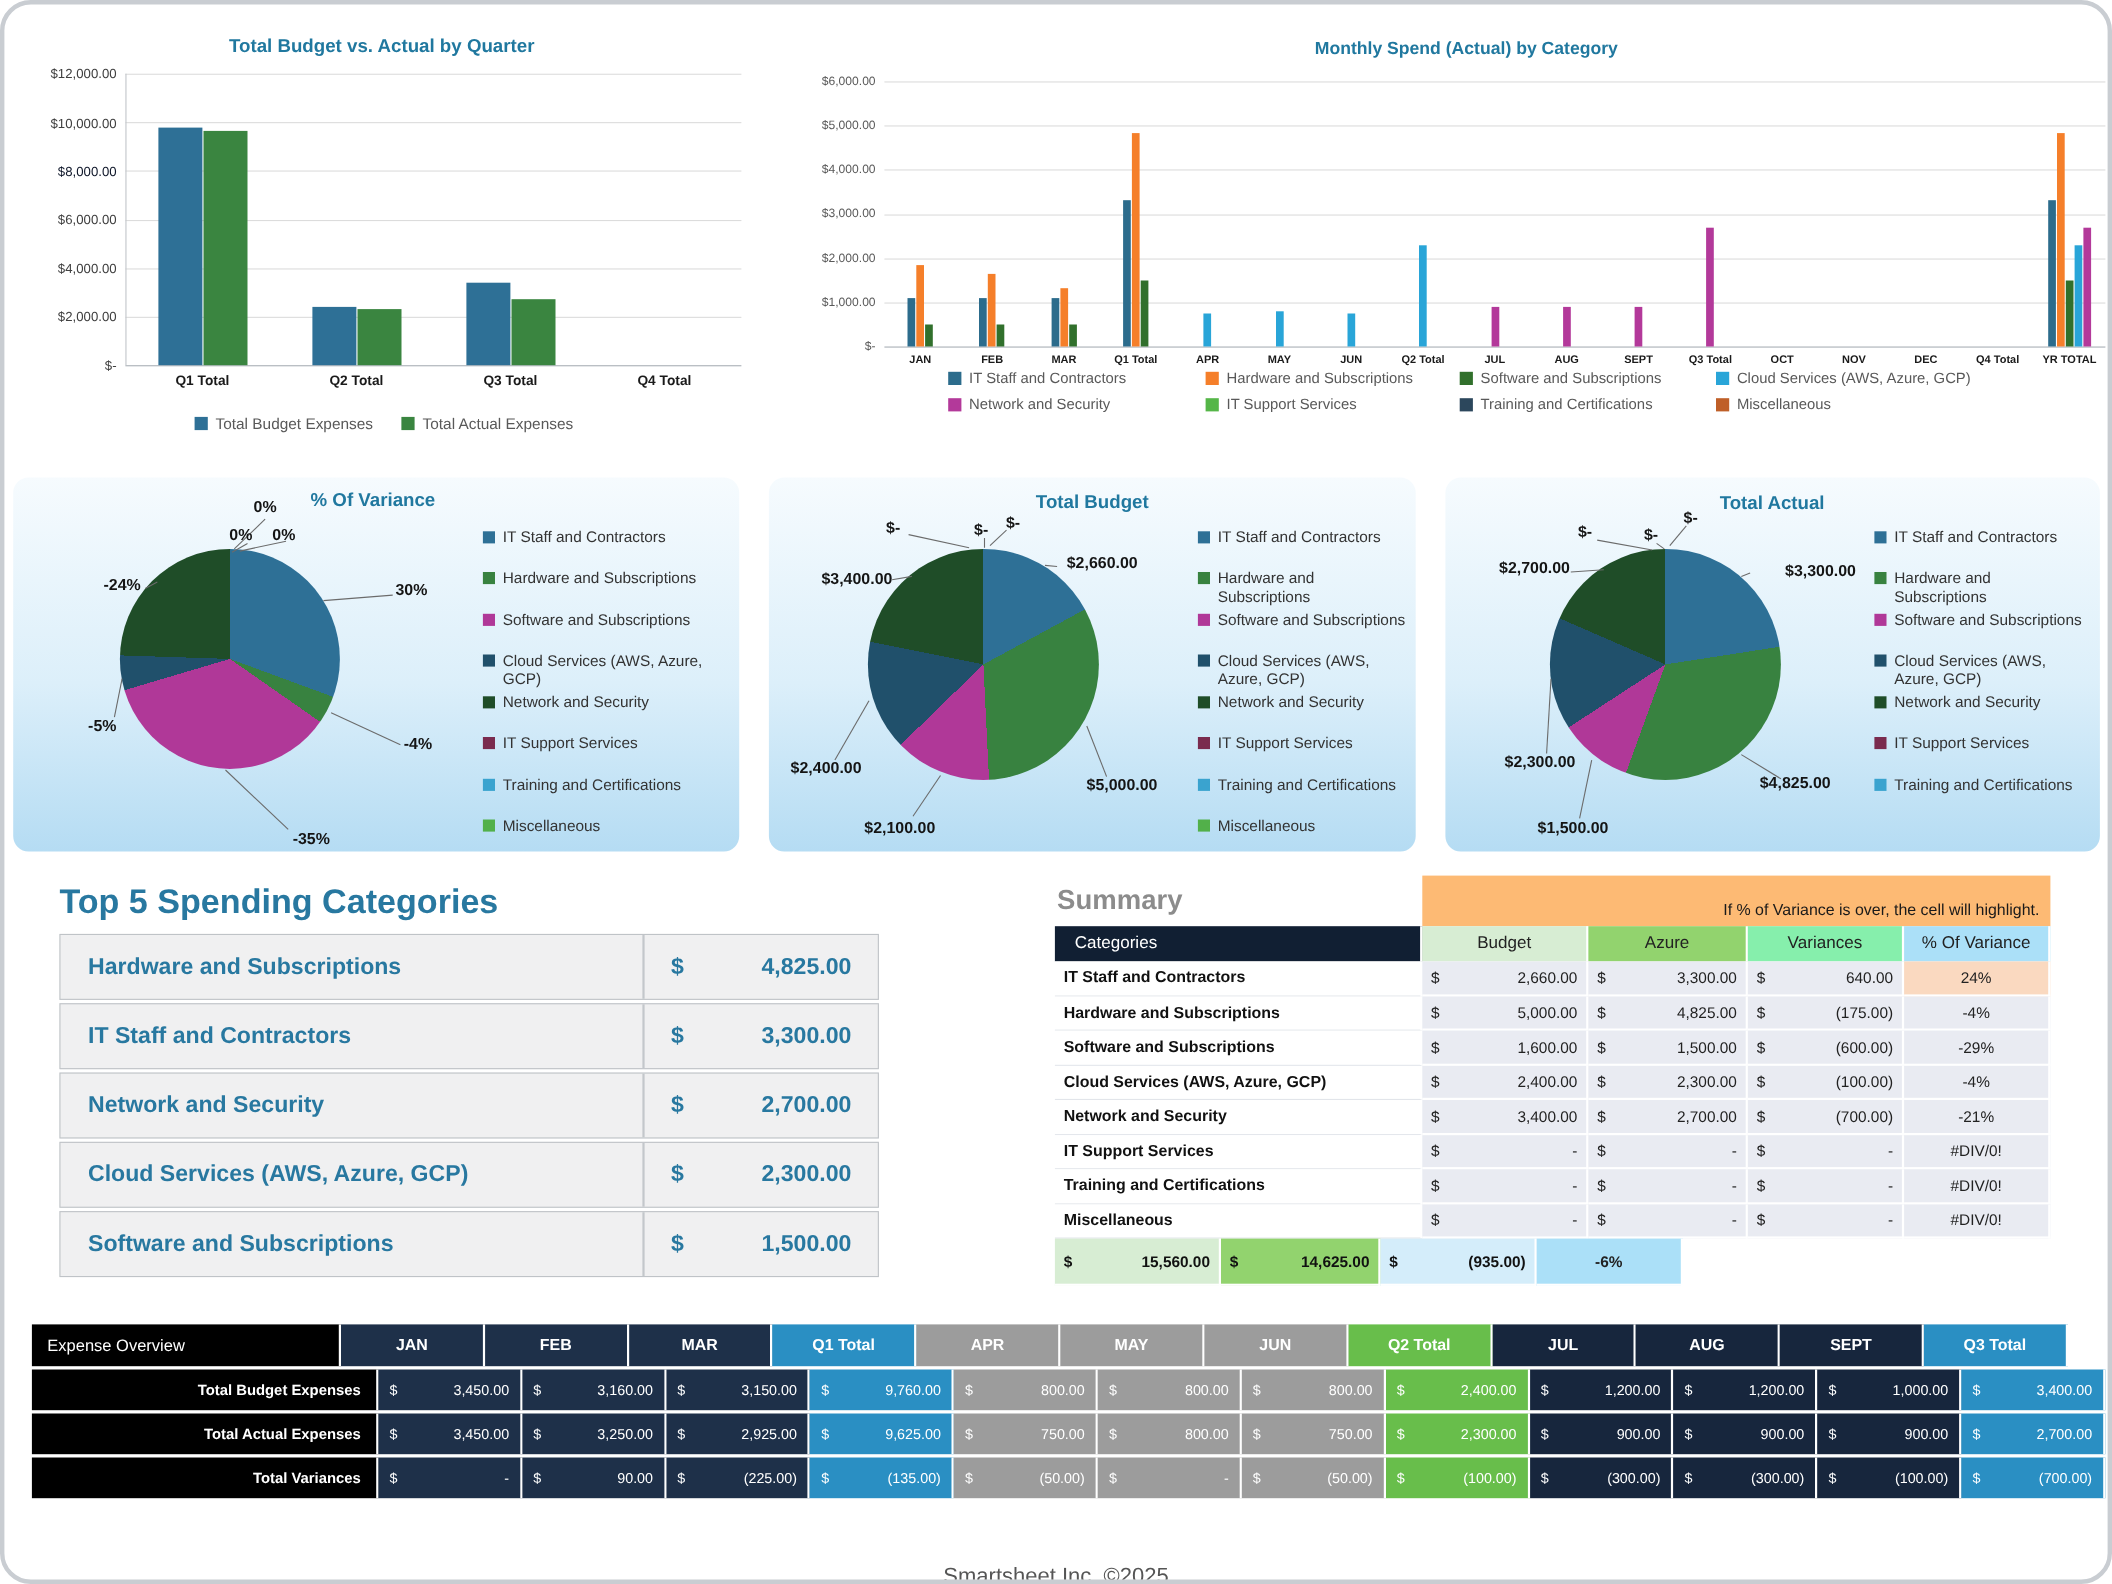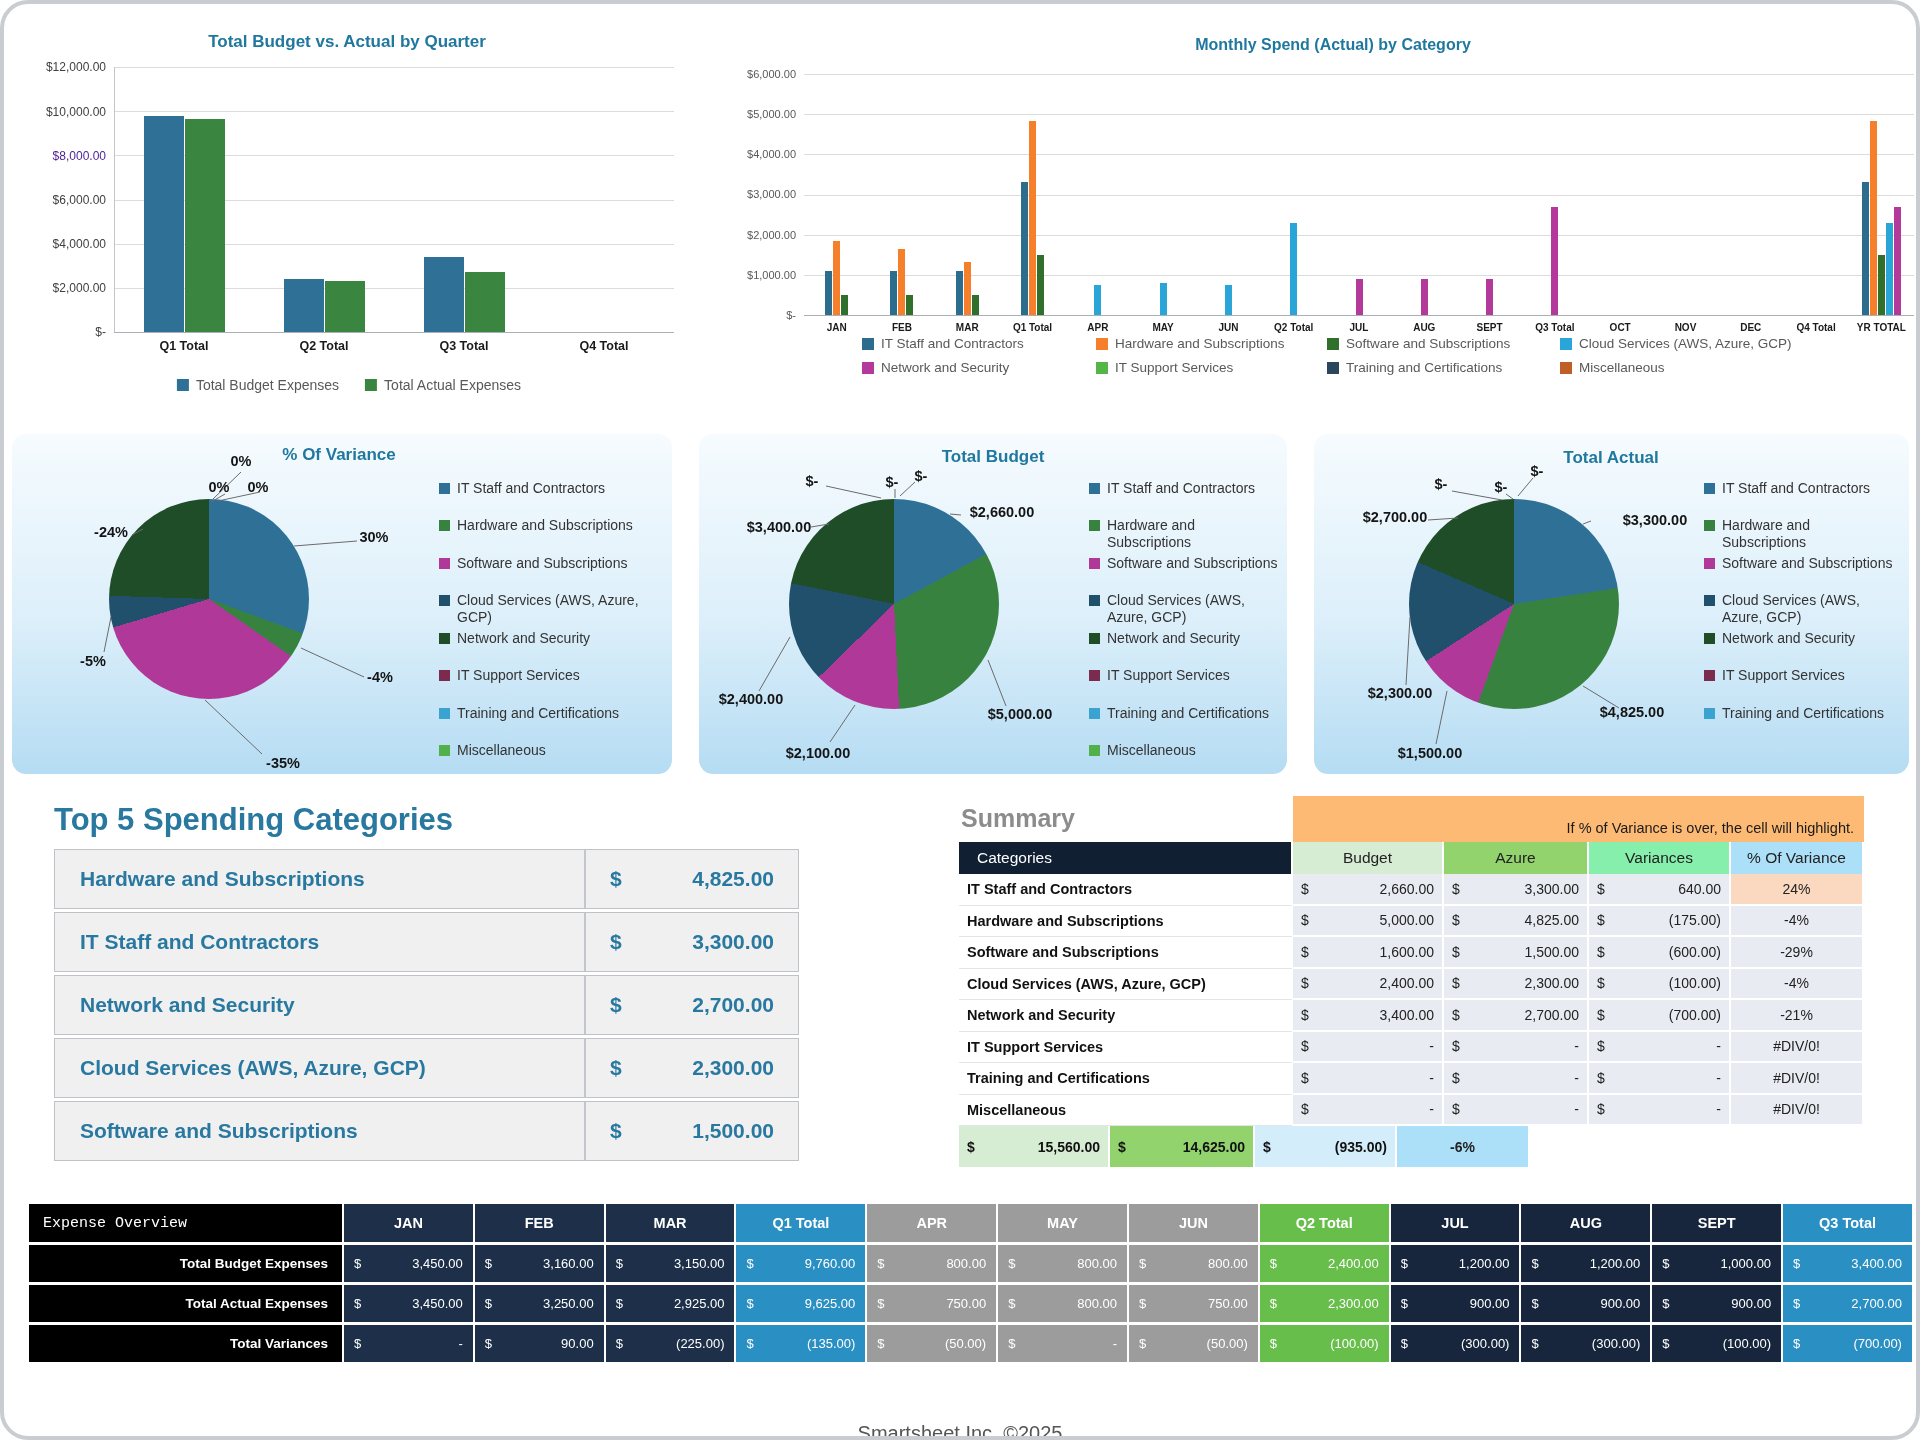--- a/index.html
+++ b/index.html
@@ -53,21 +53,21 @@
   <div class="h-summary" style="left:957px;top:800px;">Summary</div>
   <div class="notebox" style="left:1289px;top:792px;width:571px;height:46px;">If % of Variance is over, the cell will highlight.</div>
   <div class="footer" style="top:1382px;">Smartsheet Inc. ©2025</div>
 <div style="position: absolute; left: 0px; top: 0px; width: 1920px; height: 1440px;">
       <div class="ctitle" style="left: 343px; top: 28px; font-size: 17px;">Total Budget vs. Actual by Quarter</div>
       <div class="grid" style="position: absolute; left: 110px; top: 63px; width: 560px; height: 1px;"></div>
       <div class="ytick" style="position: absolute; left: 2px; top: 56.4px; width: 100px; font-size: 12px; color: rgb(64, 64, 64);">$12,000.00</div>
       <div class="grid" style="position: absolute; left: 110px; top: 107.167px; width: 560px; height: 1px;"></div>
       <div class="ytick" style="position: absolute; left: 2px; top: 100.567px; width: 100px; font-size: 12px; color: rgb(64, 64, 64);">$10,000.00</div>
       <div class="grid" style="position: absolute; left: 110px; top: 151.333px; width: 560px; height: 1px;"></div>
-      <div class="ytick" style="position: absolute; left: 2px; top: 144.733px; width: 100px; font-size: 12px; color: #4c1d95;">$8,000.00</div>
+      <div class="ytick" style="position: absolute; left: 2px; top: 144.733px; width: 100px; font-size: 12px; color: #0f172a;">$8,000.00</div>
       <div class="grid" style="position: absolute; left: 110px; top: 195.5px; width: 560px; height: 1px;"></div>
       <div class="ytick" style="position: absolute; left: 2px; top: 188.9px; width: 100px; font-size: 12px; color: rgb(64, 64, 64);">$6,000.00</div>
       <div class="grid" style="position: absolute; left: 110px; top: 239.667px; width: 560px; height: 1px;"></div>
       <div class="ytick" style="position: absolute; left: 2px; top: 233.067px; width: 100px; font-size: 12px; color: rgb(64, 64, 64);">$4,000.00</div>
       <div class="grid" style="position: absolute; left: 110px; top: 283.833px; width: 560px; height: 1px;"></div>
       <div class="ytick" style="position: absolute; left: 2px; top: 277.233px; width: 100px; font-size: 12px; color: rgb(64, 64, 64);">$2,000.00</div>
       <div class="grid" style="position: absolute; left: 110px; top: 328px; width: 560px; height: 1px; background: rgb(170, 176, 182);"></div>
       <div class="ytick" style="position: absolute; left: 2px; top: 321.4px; width: 100px; font-size: 12px; color: rgb(64, 64, 64);">$-</div>
       <div class="vaxis" style="position: absolute; left: 110px; top: 63px; width: 1px; height: 265px;"></div>
       <div class="xtick" style="position: absolute; left: 120px; top: 335px; width: 120px; font-size: 12.5px;">Q1 Total</div>
@@ -524,21 +524,21 @@
         <span>$</span>
         <span>14,625.00</span>
       </div>
       <div class="scell money" style="width: 142px; background: rgb(212, 237, 250); font-weight: bold; color: rgb(17, 17, 17);">
         <span>$</span>
         <span>(935.00)</span>
       </div>
       <div class="scell pct" style="width: 133px; background: rgb(171, 224, 248); font-weight: bold;">-6%</div>
     </div>
     <div class="erow" style="position: absolute; left: 25px; top: 1200px; height: 38px;">
-      <div class="ecell cell-label-h" style="width: 315px; font-family: Liberation Mono, monospace;">Expense Overview</div>
+      <div class="ecell cell-label-h" style="width: 281px;">Expense Overview</div>
       <div class="ecell hd cell-month-a" style="width: 130.833px;">JAN</div>
       <div class="ecell hd cell-month-a" style="width: 130.833px;">FEB</div>
       <div class="ecell hd cell-month-a" style="width: 130.833px;">MAR</div>
       <div class="ecell hd cell-q-blue" style="width: 130.833px;">Q1 Total</div>
       <div class="ecell hd cell-month-b" style="width: 130.833px;">APR</div>
       <div class="ecell hd cell-month-b" style="width: 130.833px;">MAY</div>
       <div class="ecell hd cell-month-b" style="width: 130.833px;">JUN</div>
       <div class="ecell hd cell-q-green" style="width: 130.833px;">Q2 Total</div>
       <div class="ecell hd cell-month-c" style="width: 130.833px;">JUL</div>
       <div class="ecell hd cell-month-c" style="width: 130.833px;">AUG</div>

